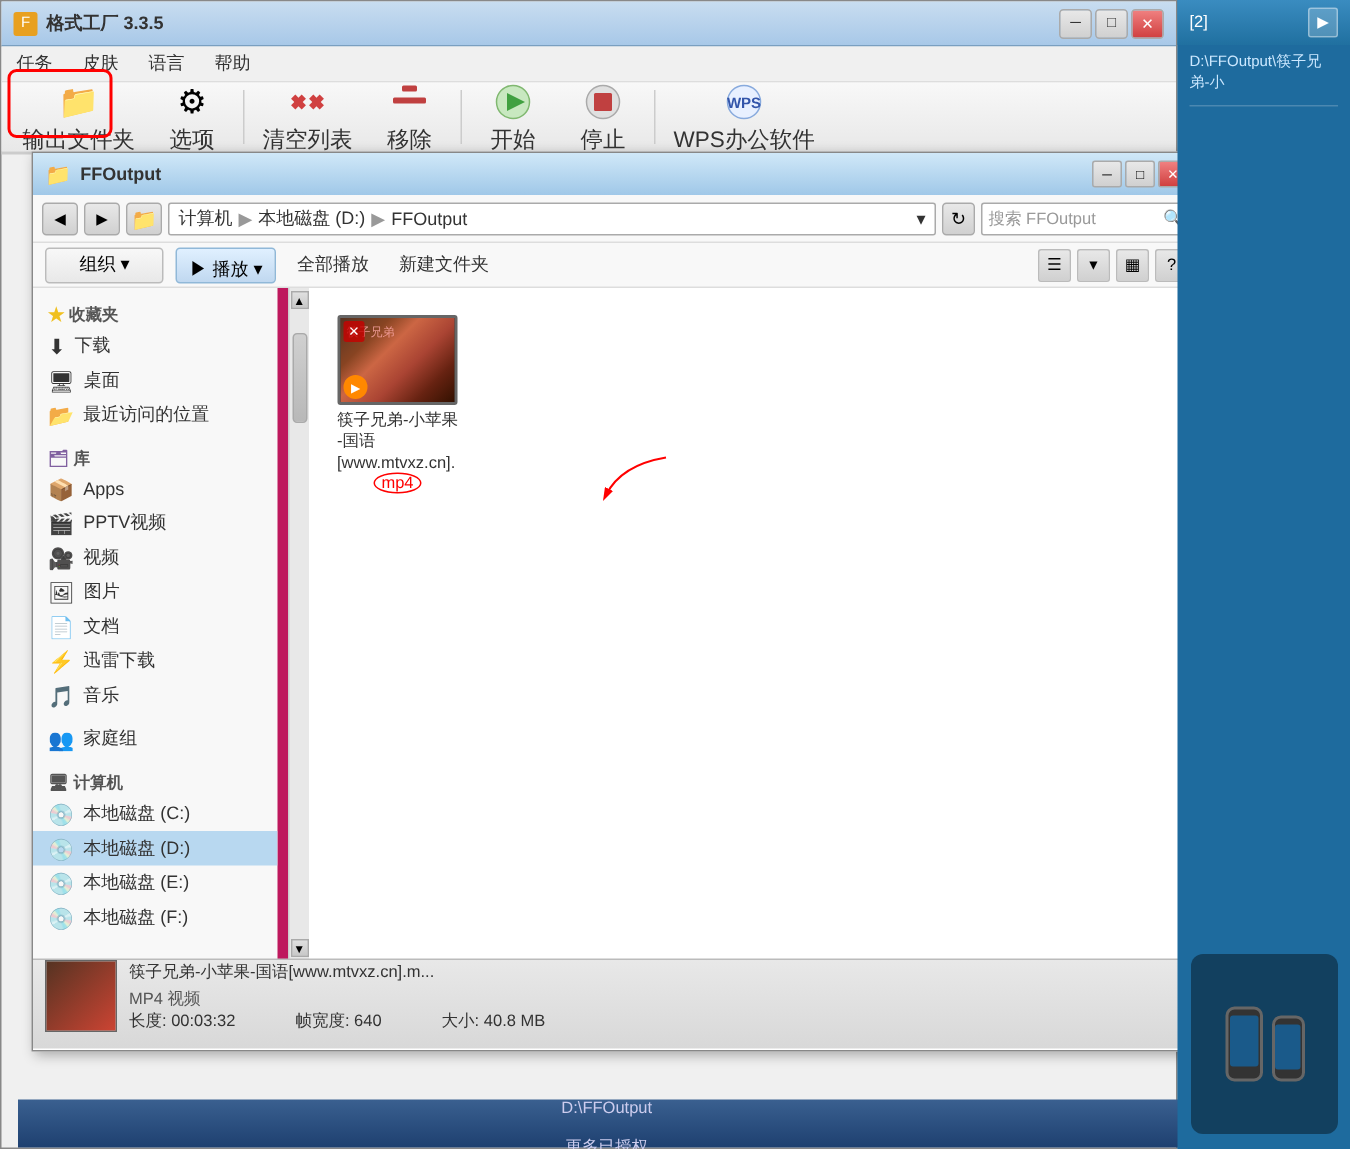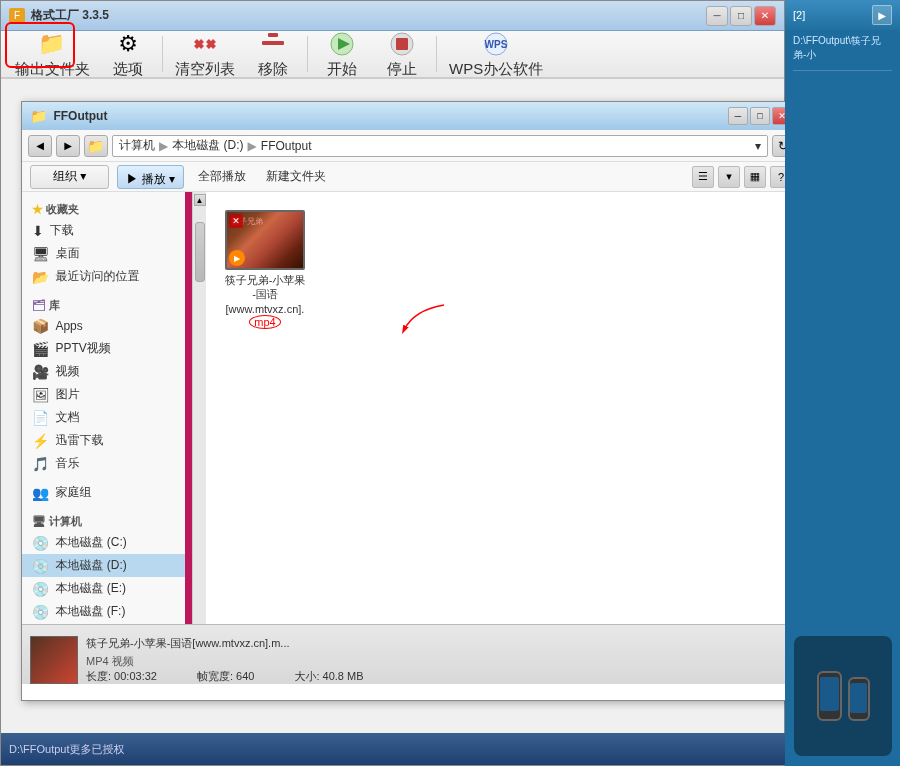--- a/index.html
+++ b/index.html
@@ -347,21 +347,20 @@
       bottom: 2px;
       left: 2px;
       width: 16px; height: 16px;
       background: #ff8800;
       border-radius: 50%;
       display: flex; align-items: center; justify-content: center;
       font-size: 8px; color: white;
     }
     .file-name {
       font-size: 11px;
-      text-align: center;
       color: #333;
       margin-top: 3px;
       line-height: 1.3;
       max-width: 88px;
       word-wrap: break-word;
     }
     .file-ext {
       font-size: 11px;
       color: #333;
       text-align: center;
@@ -369,28 +368,28 @@
     .file-ext-circle {
       border: 1.5px solid red;
       border-radius: 50%;
       padding: 0 4px;
       color: red;
     }
 
     
     .status-bar {
       position: absolute;
-      bottom: 16px;
+      bottom: 1px;
       left: 0;
       right: 0;
       height: 60px;
       background: linear-gradient(to bottom, #e8e8e8, #d8d8d8);
       border-top: 1px solid #bbb;
       display: flex;
-      align-items: flex-end;
+      align-items: flex-start;
       padding: 0 8px;
       gap: 8px;
     }
     .status-thumb {
       width: 48px;
       height: 48px;
       background: #2a2a2a;
       border: 1px solid #666;
       flex-shrink: 0;
     }
@@ -465,50 +464,57 @@
       width: 24px; height: 38px;
       background: #1a5a8a;
       border-radius: 2px;
       margin: 4px auto;
     }
 
     
     .taskbar {
       position: absolute;
       bottom: 0;
-      left: 0;
+      left: 11px;
       width: 785px;
       height: 32px;
       background: linear-gradient(to bottom, #3a6090, #1e4070);
       display: flex;
       align-items: center;
       padding: 0 8px;
-      gap: 0;
+      gap: 12px;
       font-size: 11px;
       color: #ccc;
+      flex-direction: column;
     }
     .taskbar-item { color: #cce; font-size: 11px; }
   </style>
 </head>
 <body>
 
 <div class="main-window">
 
   <div class="title-bar">
     <div class="title-bar-left">
       <div class="title-icon">F</div>
       <span class="title-text">格式工厂 3.3.5</span>
     </div>
     <div class="title-bar-controls">
       <div class="title-btn">─</div>
       <div class="title-btn">□</div>
       <div class="title-btn close">✕</div>
     </div>
   </div>
 
+  <div class="menu-bar">
+    <span class="menu-item">任务</span>
+    <span class="menu-item">皮肤</span>
+    <span class="menu-item">语言</span>
+    <span class="menu-item">帮助</span>
+  </div>
 
   <div class="toolbar">
 
     <div class="toolbar-btn" style="position:relative;">
       <div class="icon" style="font-size:22px;">
         <span style="color:#e8a020;">📁</span>
       </div>
       <span class="label">输出文件夹</span>
 
       <div style="position:absolute;top:-4px;left:-4px;width:70px;height:46px;border:2px solid red;border-radius:6px;pointer-events:none;"></div>
@@ -600,20 +606,24 @@
       </div>
       <div class="breadcrumb-bar">
         <span>计算机</span>
         <span class="bc-arrow">▶</span>
         <span>本地磁盘 (D:)</span>
         <span class="bc-arrow">▶</span>
         <span>FFOutput</span>
         <span style="margin-left:auto;">▾</span>
       </div>
       <div class="refresh-btn">↻</div>
+      <div class="search-box">
+        <span>搜索 FFOutput</span>
+        <span style="margin-left:auto;">🔍</span>
+      </div>
     </div>
 
     <div class="toolbar2">
       <div class="organize-btn">
         <span>组织 ▾</span>
       </div>
       <div class="play-btn">
         <span>▶ 播放 ▾</span>
       </div>
       <span class="toolbar2-btn">全部播放</span>

